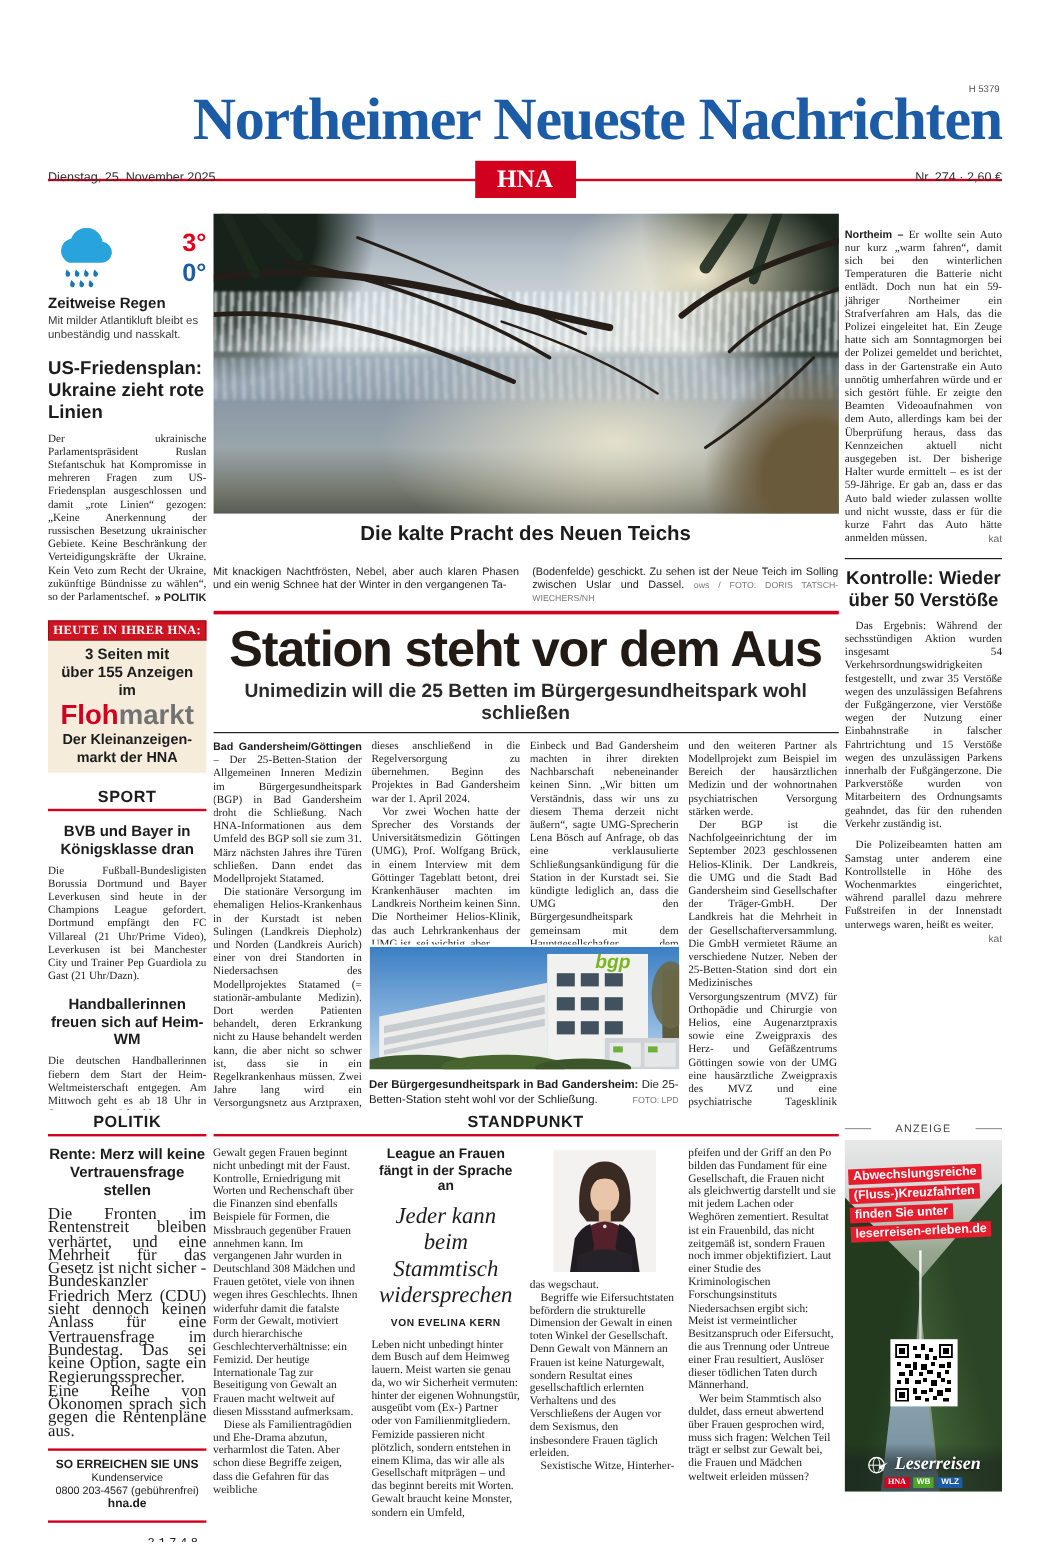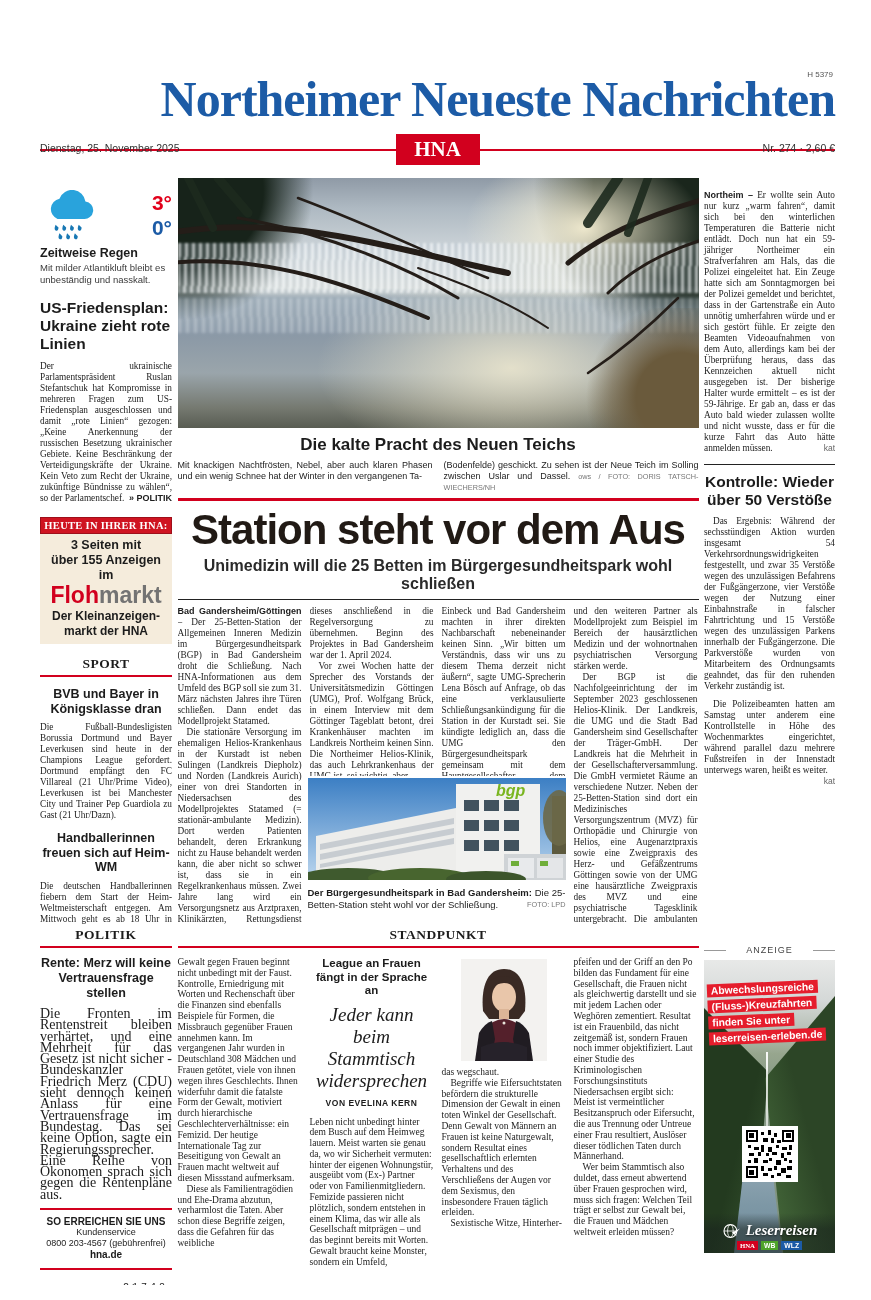--- a/index.html
+++ b/index.html
@@ -32,21 +32,21 @@
   .colC{width:521px;flex:none;}
   .colR{width:131px;flex:none;}
   .mid{height:747px;overflow:hidden;margin-top:8px;}
   .bottom{height:358px;overflow:hidden;margin-top:2px;}
   .body-txt{font-size:9.3px;line-height:11px;text-align:justify;}
   .body-txt .lead{font-family:"Liberation Sans",sans-serif;font-weight:bold;font-size:9px;}
   .ind{text-indent:9px;}
   .sig{float:right;font-size:8.5px;color:#666;font-family:"Liberation Sans",sans-serif;}
   .redline{height:3px;background:var(--red);}
   .thinline{height:1px;background:#222;}
-  .sec-head{font-family:Liberation Serif, serif;font-weight:bold;font-size:13.5px;
+  .sec-head{font-family:Liberation Sans, sans-serif;font-weight:bold;font-size:13.5px;
         text-align:center;letter-spacing:.5px;}
   .sec-rule{height:2px;background:var(--red);margin-top:3px;}
   
   .weather{display:flex;justify-content:space-between;align-items:flex-start;margin-top:12px;}
   .temps{text-align:right;font-family:"Liberation Sans",sans-serif;font-weight:bold;
         font-size:21px;line-height:25px;}
   .t-hi{color:#e2001a;} .t-lo{color:var(--blue);}
   .w-label{font-family:"Liberation Sans",sans-serif;font-weight:bold;font-size:12.5px;margin-top:4px;}
   .w-desc{font-family:"Liberation Sans",sans-serif;font-size:9.5px;line-height:11.5px;color:#3a3a3a;margin-top:2px;}
   
@@ -80,21 +80,21 @@
      background:repeating-linear-gradient(92deg, rgba(245,248,250,.7) 0 3px, rgba(185,200,212,.25) 3px 7px);
      filter:blur(1px);}
   .reflband{position:absolute;left:0;right:0;top:48%;height:14%;
      background:repeating-linear-gradient(88deg, rgba(235,240,244,.4) 0 3px, rgba(160,175,188,.25) 3px 8px);
      filter:blur(1.5px);}
   .foliage{position:absolute;right:0;bottom:0;width:150px;height:120px;
      background:radial-gradient(circle at 88% 75%, #6a5a3c 0 45px, rgba(106,90,60,.55) 70px, rgba(106,90,60,0) 95px);}
   .branches{position:absolute;inset:0;}
   .cap-title{font-family:"Liberation Sans",sans-serif;font-weight:bold;font-size:17px;
         text-align:center;margin-top:7px;}
-  .cap-cols{display:flex;gap:11px;margin-top:5px;}
+  .cap-cols{display:flex;gap:11px;margin-top:16px;}
   .cap-cols p{flex:1;font-family:"Liberation Sans",sans-serif;font-size:9px;line-height:11px;
         text-align:justify;}
   .credit{font-size:7.3px;color:#777;}
   .center .redline{margin-top:5px;}
   .headline{font-family:"Liberation Sans",sans-serif;font-weight:bold;font-size:42px;
         line-height:44px;text-align:center;color:#211a15;letter-spacing:-1px;margin-top:7px;}
   .subhead{font-family:"Liberation Sans",sans-serif;font-weight:bold;font-size:16px;
         text-align:center;color:#2a2a2a;margin-top:5px;}
   .center .thinline{margin-top:6px;}
   .article{position:relative;display:flex;gap:8px;height:322px;margin-top:6px;overflow:hidden;}
@@ -137,21 +137,21 @@
   .kicker{font-family:"Liberation Sans",sans-serif;font-weight:bold;font-size:11.5px;
        line-height:13.5px;text-align:center;}
   .op-head{font-family:"Liberation Serif",serif;font-style:italic;font-size:19px;
        line-height:22px;text-align:center;margin-top:6px;}
   .byline{font-family:"Liberation Sans",sans-serif;font-weight:bold;font-size:8.5px;
        text-align:center;letter-spacing:.5px;margin-top:6px;}
   .sc2 .stx{margin-top:9px;}
   .portrait{display:block;margin:2px auto 6px;}
   
   .ad-label{display:flex;align-items:center;gap:20px;font-family:"Liberation Sans",sans-serif;
-       font-size:9px;color:#444;letter-spacing:1px;margin-top:18px;}
+       font-size:9px;color:#444;letter-spacing:1px;margin-top:8px;}
   .ad-label .ln{flex:1;height:1px;background:#999;}
   .ad-box{margin-top:5px;height:293px;position:relative;overflow:hidden;
        background:linear-gradient(180deg,#e8e9e8 0,#d4d8d7 14%,#b6bfb4 24%,#97a68e 32%,#8a9c88 40%,#7d917d 100%);}
   .mtL{position:absolute;left:0;top:48px;width:64px;height:245px;
        background:linear-gradient(105deg,#233a1f 0 55%,#2f4a29 80%,#3a5a32);
        clip-path:polygon(0 0,100% 26%,78% 100%,0 100%);}
   .mtR{position:absolute;right:0;top:36px;width:70px;height:257px;
        background:linear-gradient(255deg,#2c4526 0 45%,#3c5c33 75%,#4a6e3c);
        clip-path:polygon(100% 0,0 32%,26% 100%,100% 100%);}
   .fall{position:absolute;left:62px;top:92px;width:2px;height:86px;

